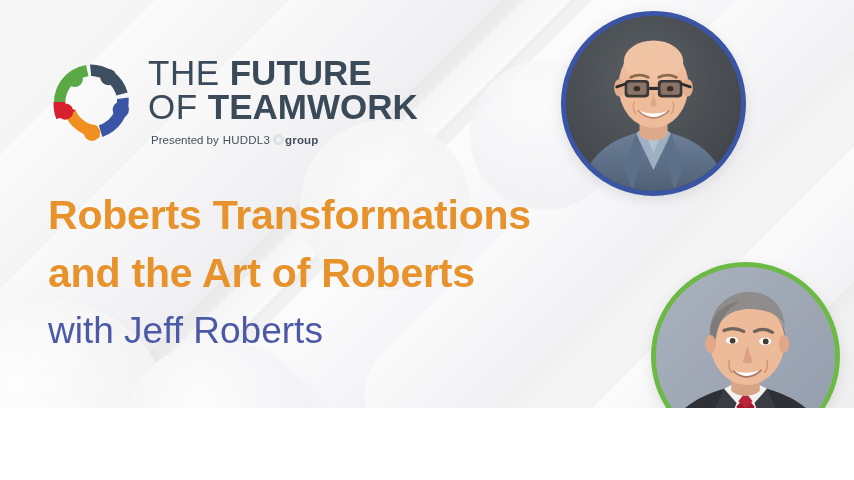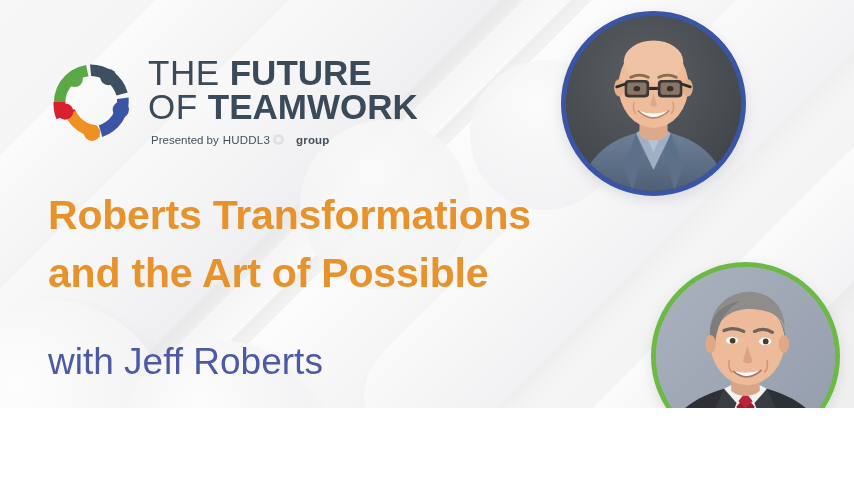--- a/index.html
+++ b/index.html
@@ -143,21 +143,21 @@
     margin-top: 9px;
     margin-left: 3px;
     font-size: 11.5px;
     color: #44505c;
     font-weight: 400;
     display: flex;
     align-items: center;
     white-space: nowrap;
   }
   #logo-presented .pb-strong { font-weight: 400; margin-left: 4px; letter-spacing: .2px; }
-  #logo-presented .pb-group  { font-weight: 700; margin-left: 12px; letter-spacing: .2px; }
+  #logo-presented .pb-group  { font-weight: 700; margin-left: 1px; letter-spacing: .2px; }
   .huddle-dot {
     display: inline-block;
     width: 11px; height: 11px;
     border-radius: 50%;
     margin-left: 3px;
     background: #dfe2e5;
     position: relative;
   }
   .huddle-dot::after {
     content: "";
@@ -185,21 +185,20 @@
   }
   #presenter {
     position: absolute;
     left: 48px;
     top: 310px;
     color: #4c59a6;
     font-size: 37px;
     font-weight: 400;
     letter-spacing: 0px;
     white-space: nowrap;
-    margin-top: 31px;
   }
 
   
   .headshot {
     position: absolute;
     border-radius: 50%;
     overflow: hidden;
     box-sizing: border-box;
     box-shadow: 0 4px 14px rgba(0,0,0,0.10);
   }
@@ -276,21 +275,21 @@
         <span>Presented by</span>
         <span class="pb-strong">HUDDL3</span>
         <span class="huddle-dot"></span>
         <span class="pb-group">group</span>
       </div>
     </div>
   </div>
 
   <div id="headline">
     <div class="title-line">Roberts Transformations</div>
-    <div class="title-line">and the Art of Possible</div>
+    <div class="title-line">and the Art of Roberts</div>
   </div>
 
   <div id="presenter">with Jeff Roberts</div>
 
   <div class="headshot" id="headshot-1">
     <svg viewBox="0 0 100 100" xmlns="http://www.w3.org/2000/svg">
       <defs>
         <radialGradient id="h1bg" cx="45%" cy="35%" r="75%">
           <stop offset="0%" stop-color="#5a5f64"></stop>
           <stop offset="100%" stop-color="#3e4247"></stop>

